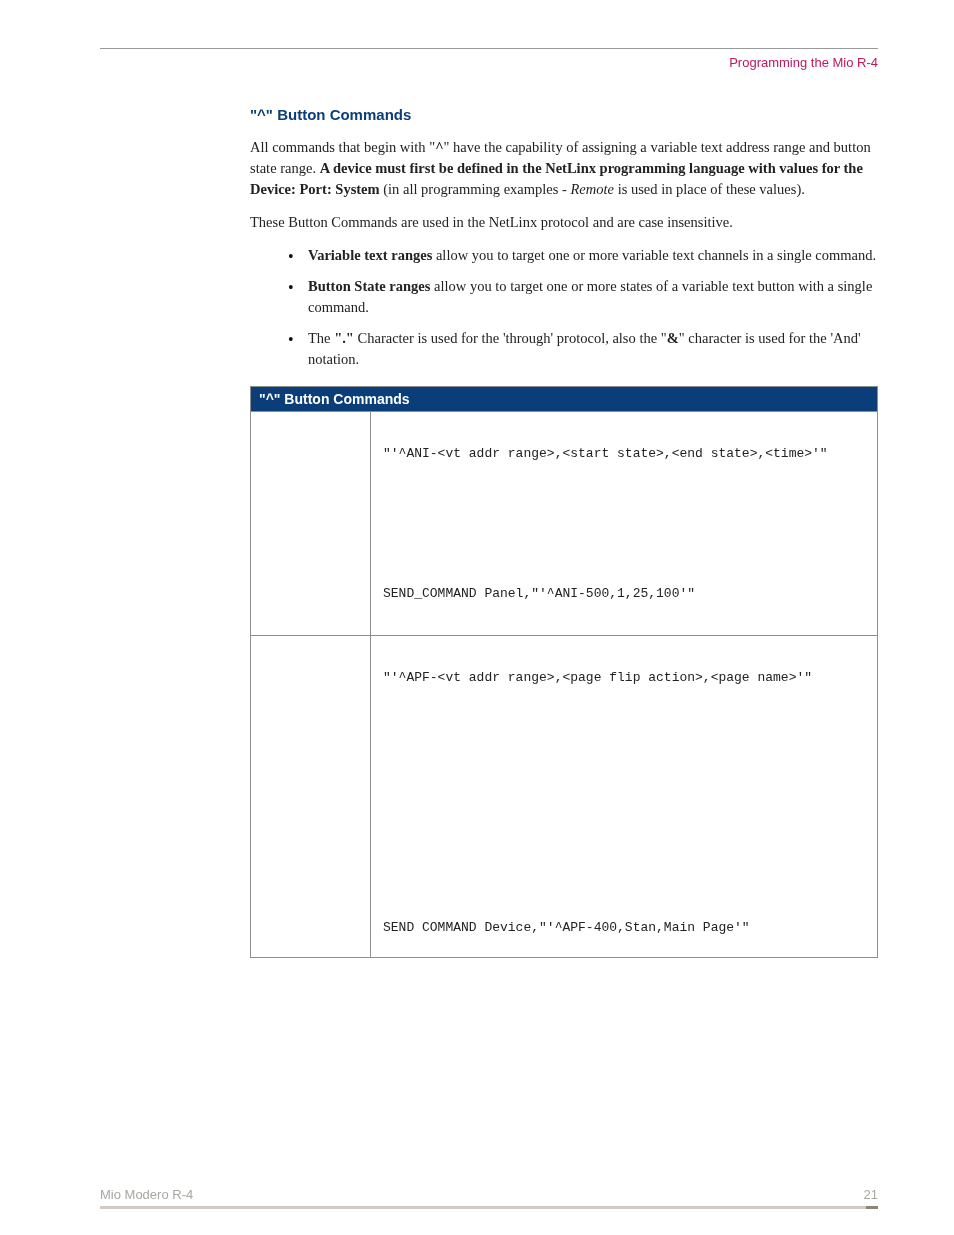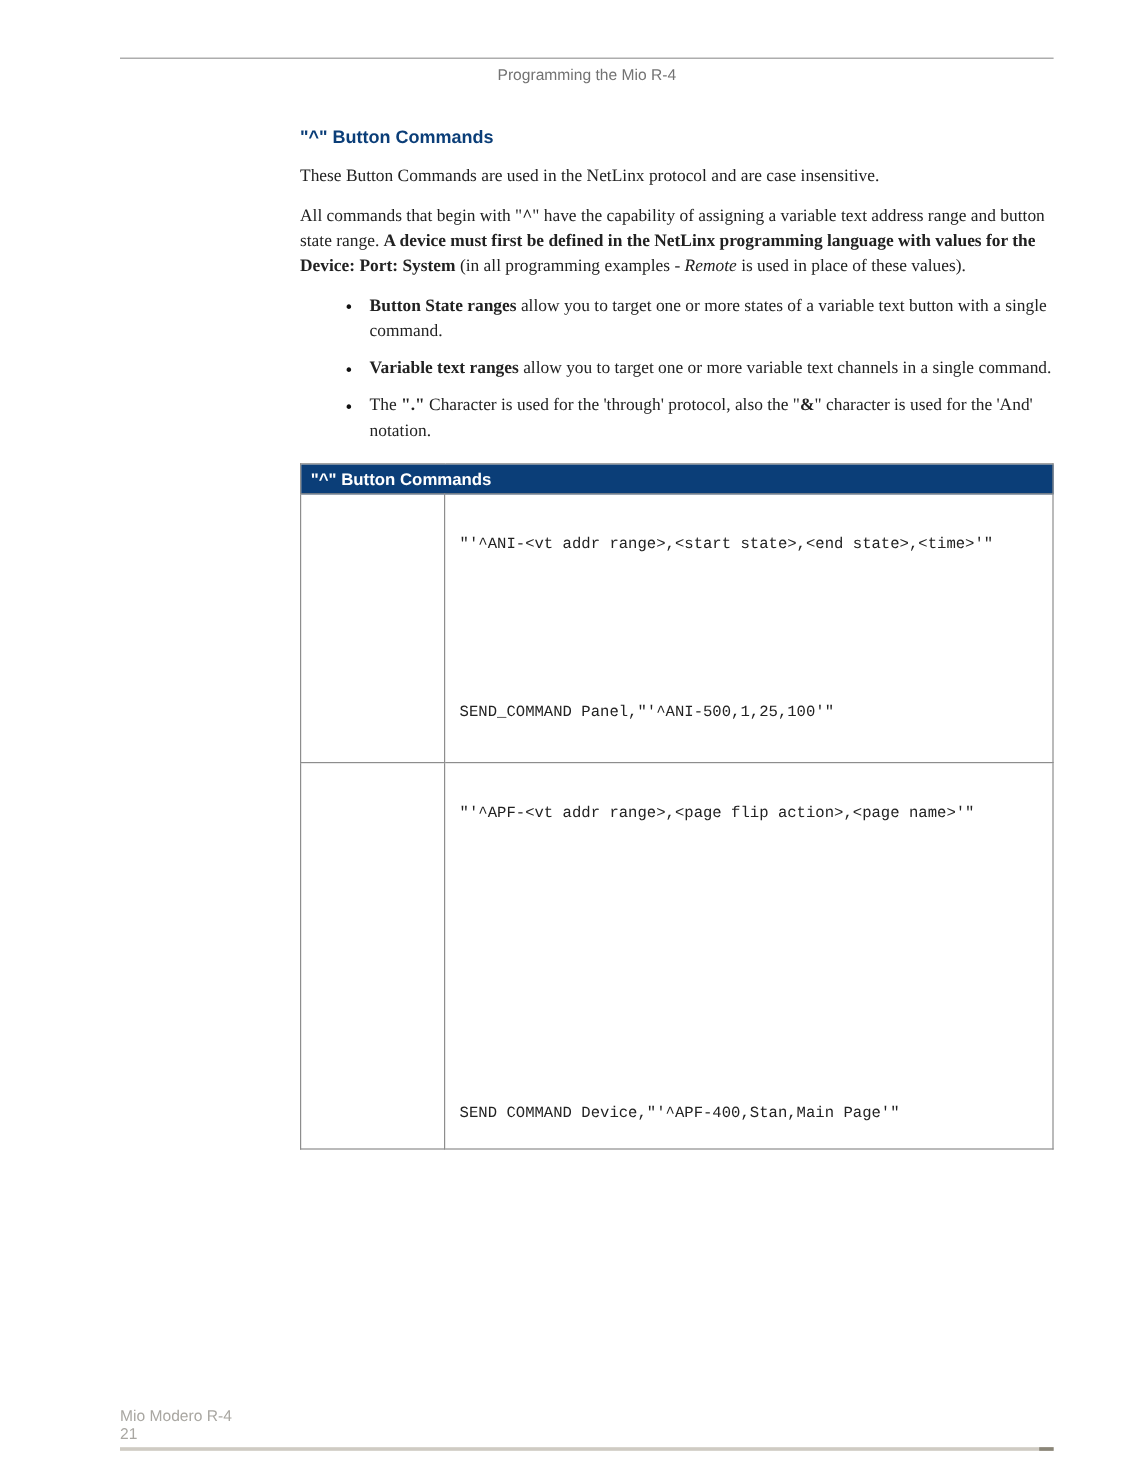--- a/index.html
+++ b/index.html
@@ -18,22 +18,22 @@
     min-height: 1235px;
   }
   .top-rule {
     border: none;
     border-top: 1px solid #999;
     margin: 0 0 6px 0;
   }
   .header-line {
     font-family: Arial, Helvetica, sans-serif;
     font-size: 13px;
-    color: #737373;
-    text-align: center;
+    color: #be185d;
+    text-align: right;
     margin-bottom: 36px;
   }
   .content {
     padding-left: 150px;
   }
   .section-title {
     font-family: Arial, Helvetica, sans-serif;
     font-weight: bold;
     font-size: 15px;
     color: #0b3e78;
@@ -103,21 +103,20 @@
     left: 100px;
     right: 76px;
   }
   .footer-line {
     display: flex;
     justify-content: space-between;
     font-family: Arial, Helvetica, sans-serif;
     font-size: 13px;
     color: #a9a7a2;
     margin-bottom: 4px;
-    flex-direction: column;
   }
   .footer-rule {
     border: none;
     border-top: 3px solid #cfcbc3;
     margin: 0;
   }
   .footer-rule-end {
     display: inline-block;
     float: right;
     width: 12px;
@@ -130,32 +129,32 @@
 
 <div class="page">
 
   <hr class="top-rule">
   <div class="header-line">Programming the Mio R-4</div>
 
   <div class="content">
 
     <div class="section-title">"^" Button Commands</div>
 
-    <div class="para">These Button Commands are used in the NetLinx protocol and are case insensitive.</div>
-
     <div class="para">
       <span>All commands that begin with "</span><b>^</b><span>" have the capability of assigning a variable text address range and button state range. </span><b>A device must first be defined in the NetLinx programming language with values for the Device: Port: System</b><span> (in all programming examples - </span><i>Remote</i><span> is used in place of these values).</span>
     </div>
 
+    <div class="para">These Button Commands are used in the NetLinx protocol and are case insensitive.</div>
+
     <ul class="bullets">
       <li>
-        <b>Button State ranges</b><span> allow you to target one or more states of a variable text button with a single command.</span>
+        <b>Variable text ranges</b><span> allow you to target one or more variable text channels in a single command.</span>
       </li>
       <li>
-        <b>Variable text ranges</b><span> allow you to target one or more variable text channels in a single command.</span>
+        <b>Button State ranges</b><span> allow you to target one or more states of a variable text button with a single command.</span>
       </li>
       <li>
         <span>The </span><b>"."</b><span> Character is used for the 'through' protocol, also the "</span><b>&amp;</b><span>" character is used for the 'And' notation.</span>
       </li>
     </ul>
 
     <table class="cmd-table">
       <colgroup>
         <col class="col-left">
         <col>

